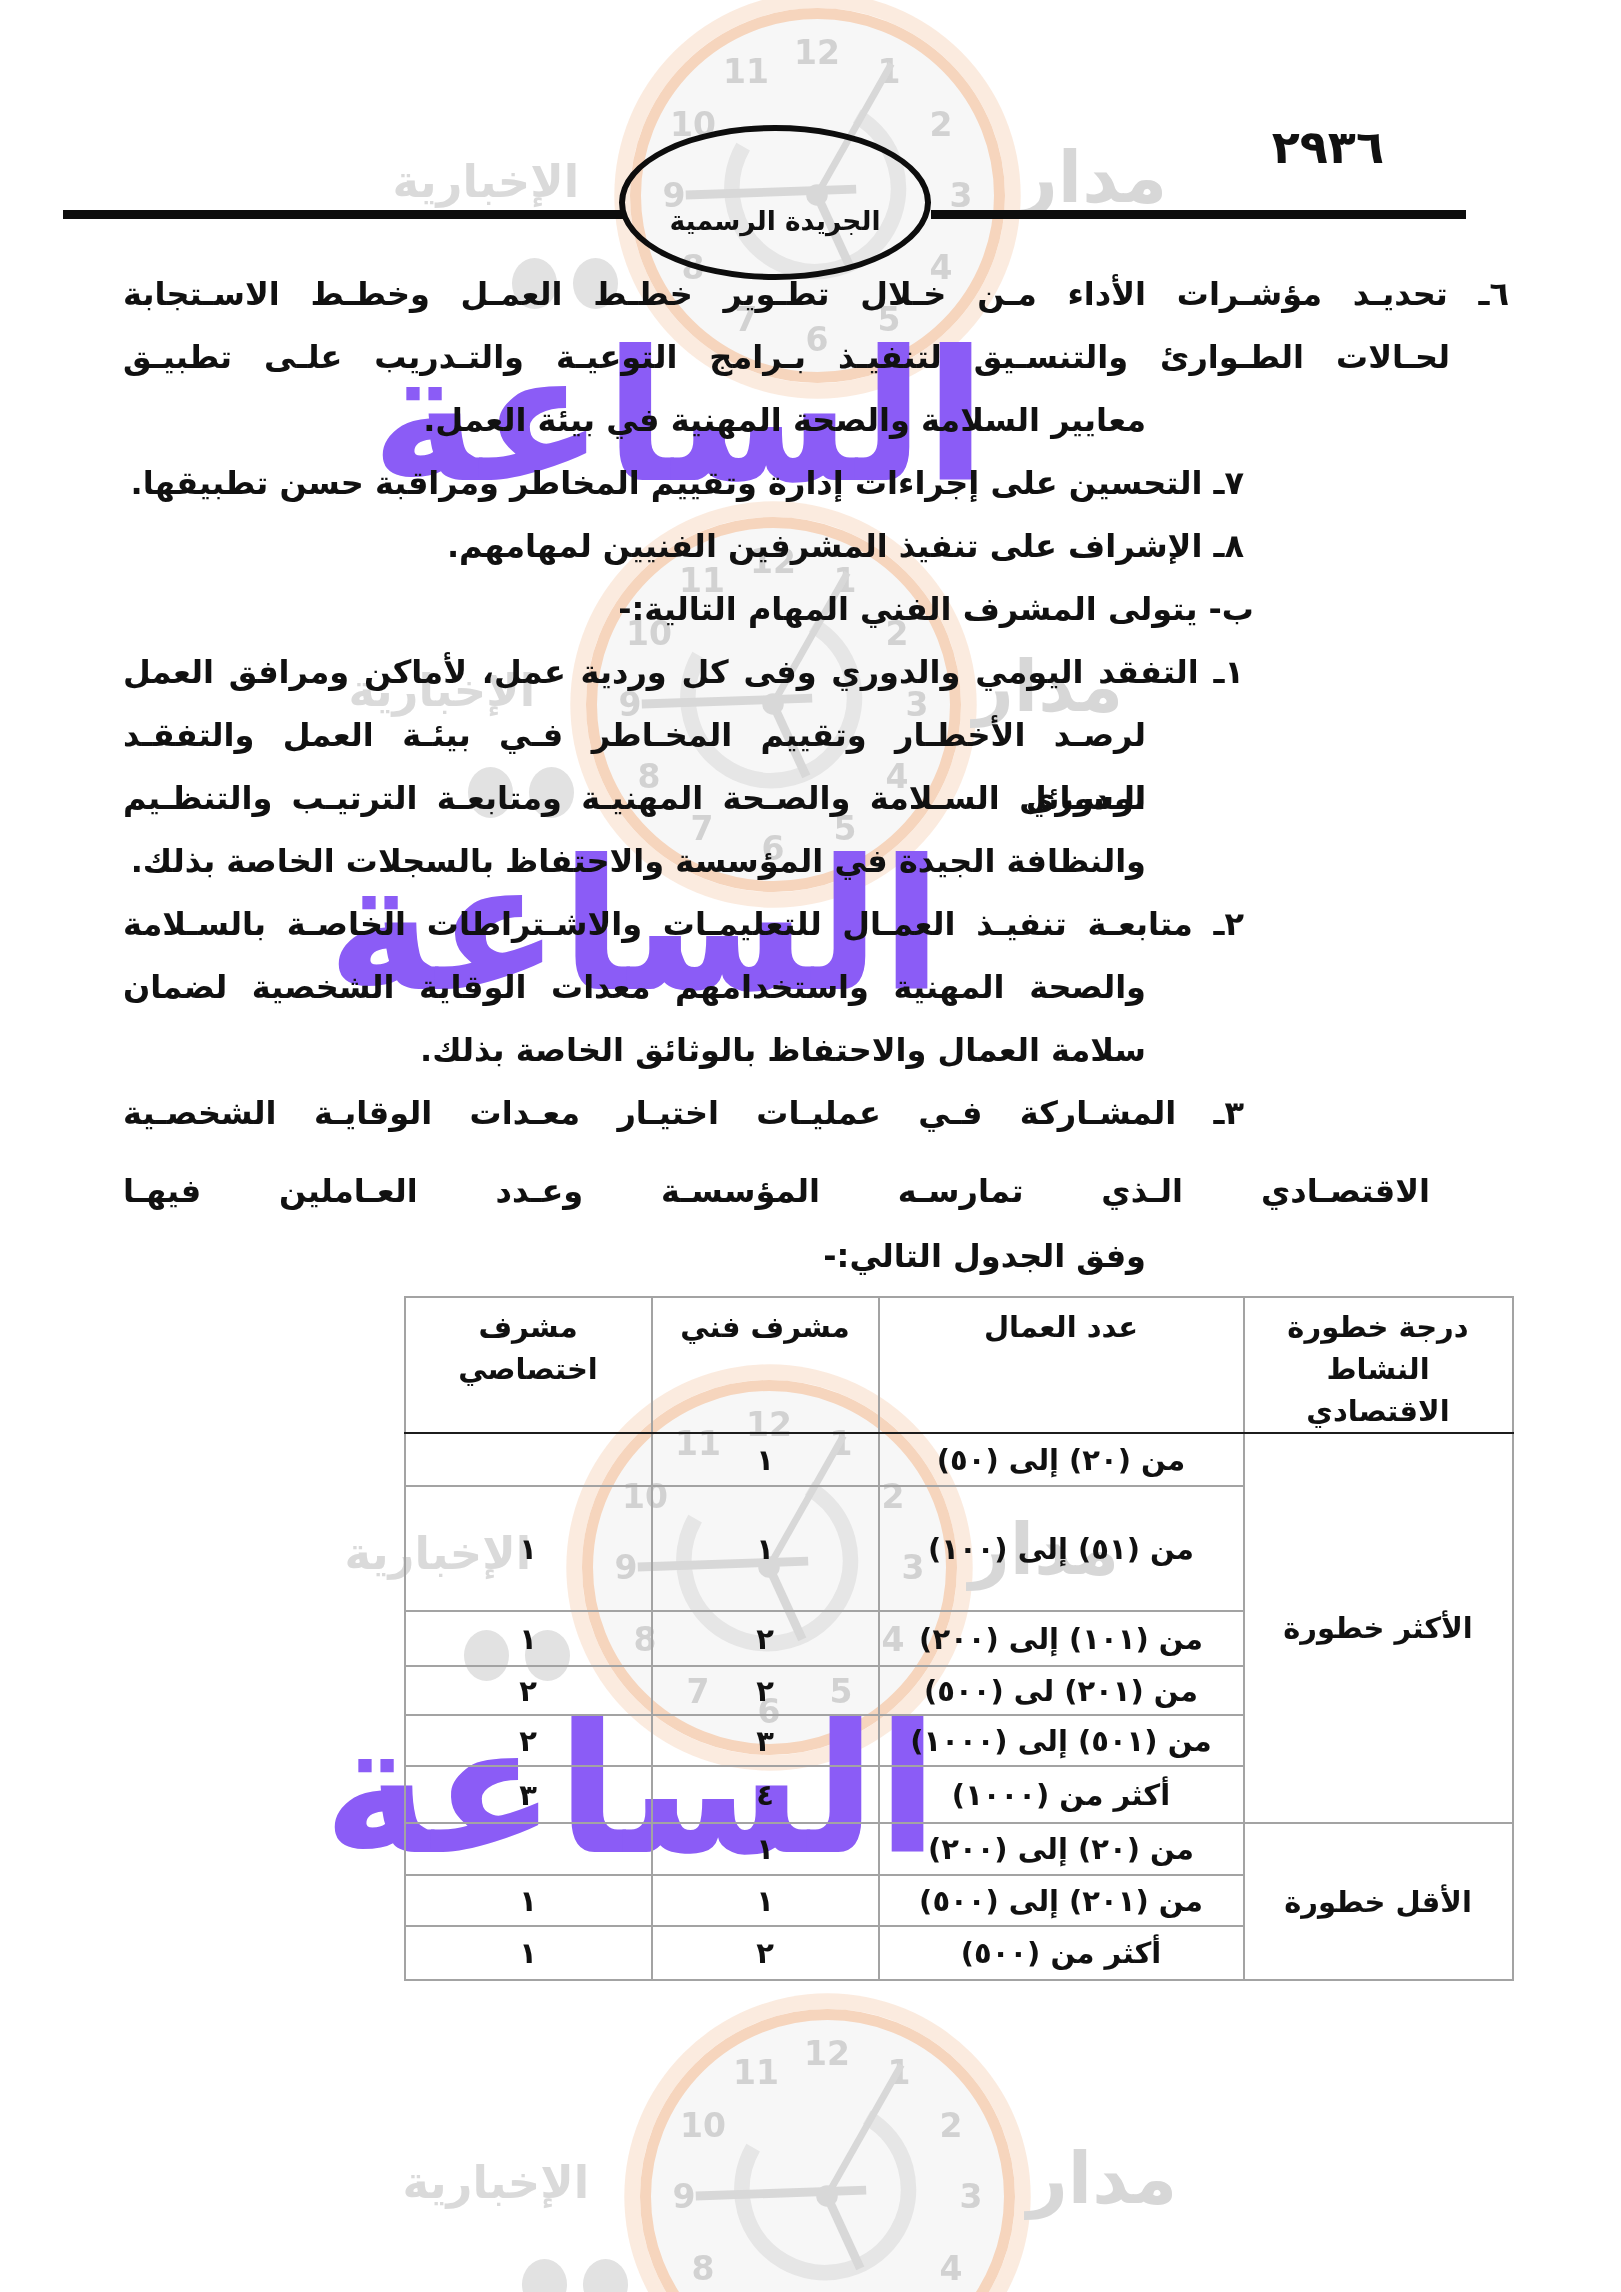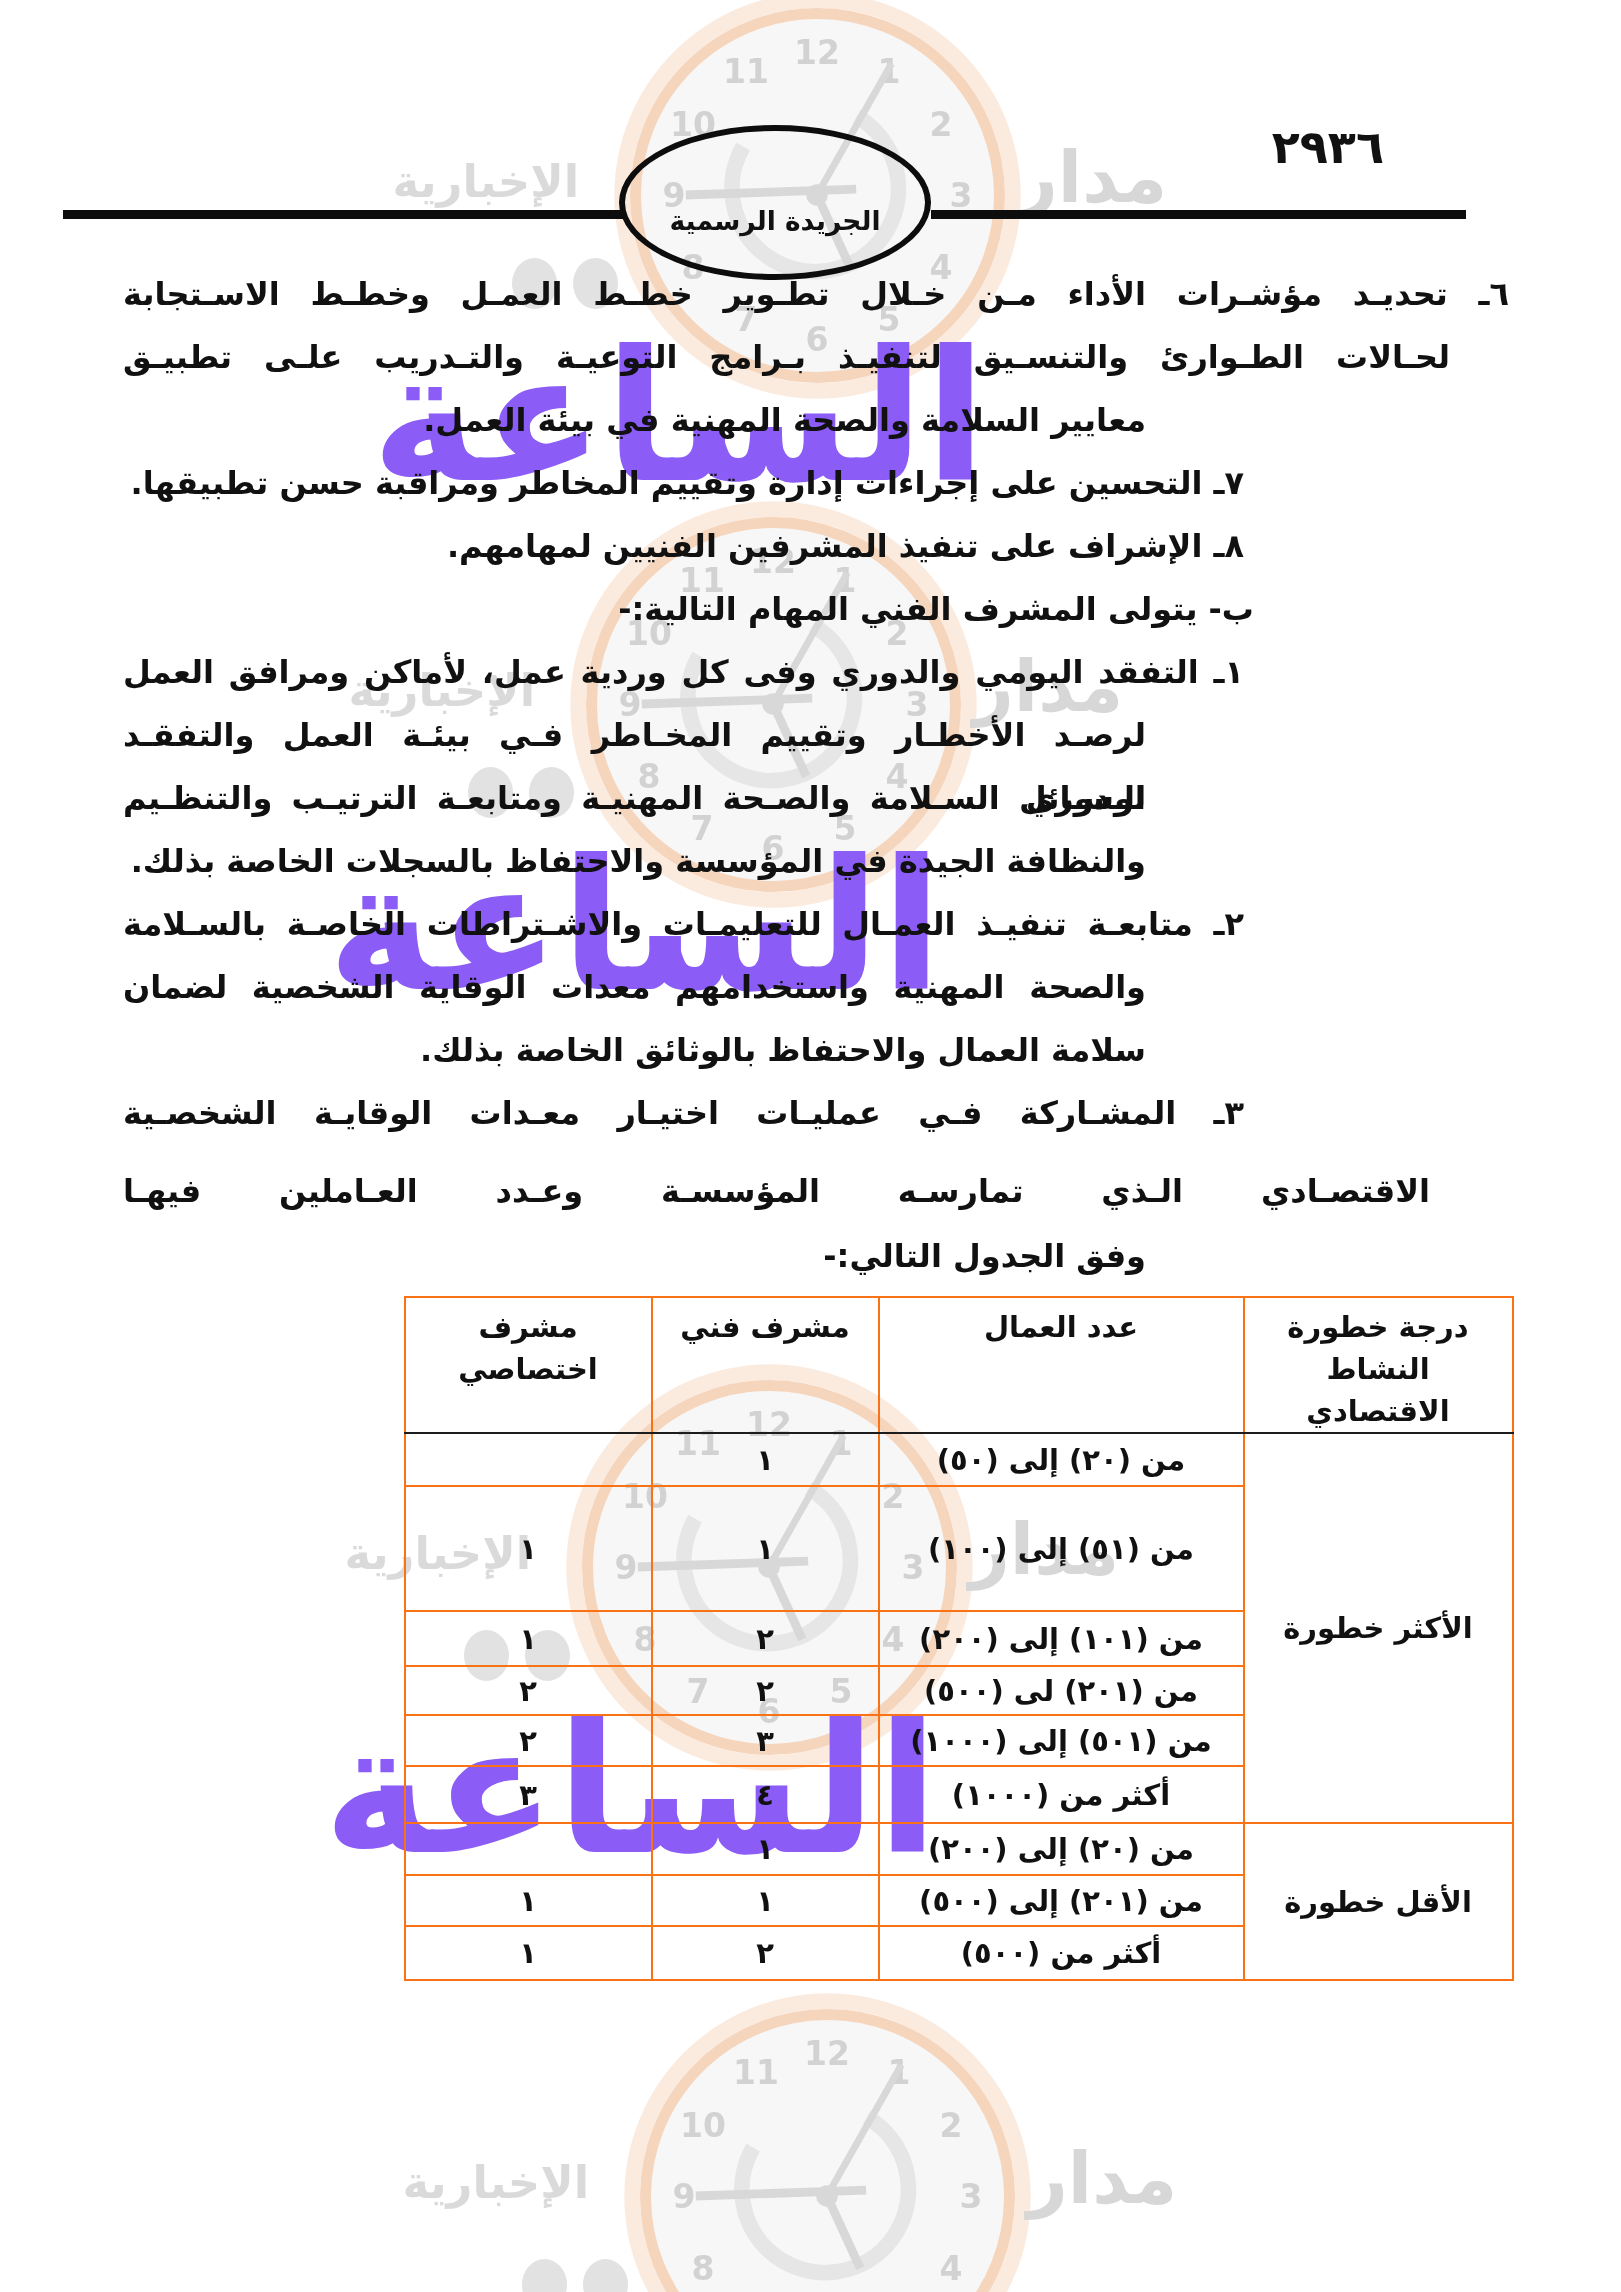--- a/index.html
+++ b/index.html
@@ -47,21 +47,21 @@
   .ind-62{padding-right:88px;}
   .ind-m2{padding-right:108px;padding-left:40px;}
   .pl{padding-left:40px;}
   
   table.sched{
     border-collapse:collapse;table-layout:fixed;
     margin-top:7.8px;margin-right:24.5px;width:1108px;
     background:transparent;
   }
   table.sched th,table.sched td{
-    border:2px solid #f97316;text-align:center;vertical-align:middle;
+    border:2px solid #a3a3a3;text-align:center;vertical-align:middle;
     font-weight:bold;font-size:29px;padding:0 5.9px;background:transparent;
   }
   table.sched{border:2.9px solid #1c1c1c;}
   table.sched thead th{height:96px;vertical-align:top;padding-top:7.8px;line-height:1.45;border-bottom:2.9px solid #1c1c1c;}
   td.workers{font-size:30px;}
   td.gcell{font-size:30px;}
   tr.r1 td{height:51px;} tr.r2 td{height:123px;} tr.r3 td{height:53px;}
   tr.r4 td{height:47px;} tr.r5 td{height:49px;} tr.r6 td{height:55px;}
   tr.r7 td{height:50px;border-top:2.9px solid #1c1c1c;}
   tr.r8 td{height:49px;} tr.r9 td{height:52px;}

